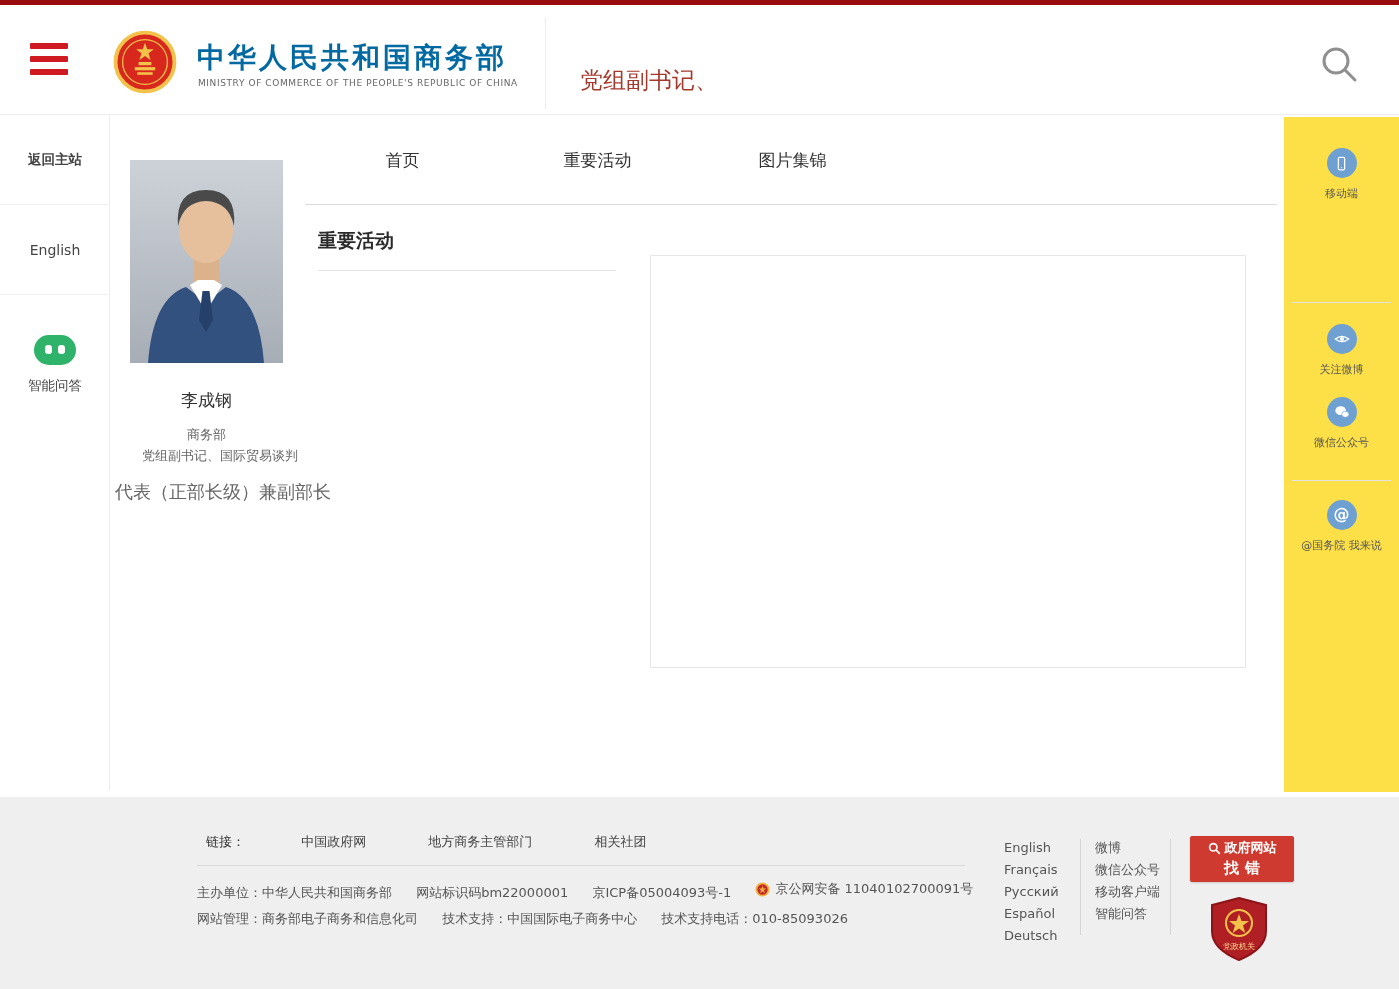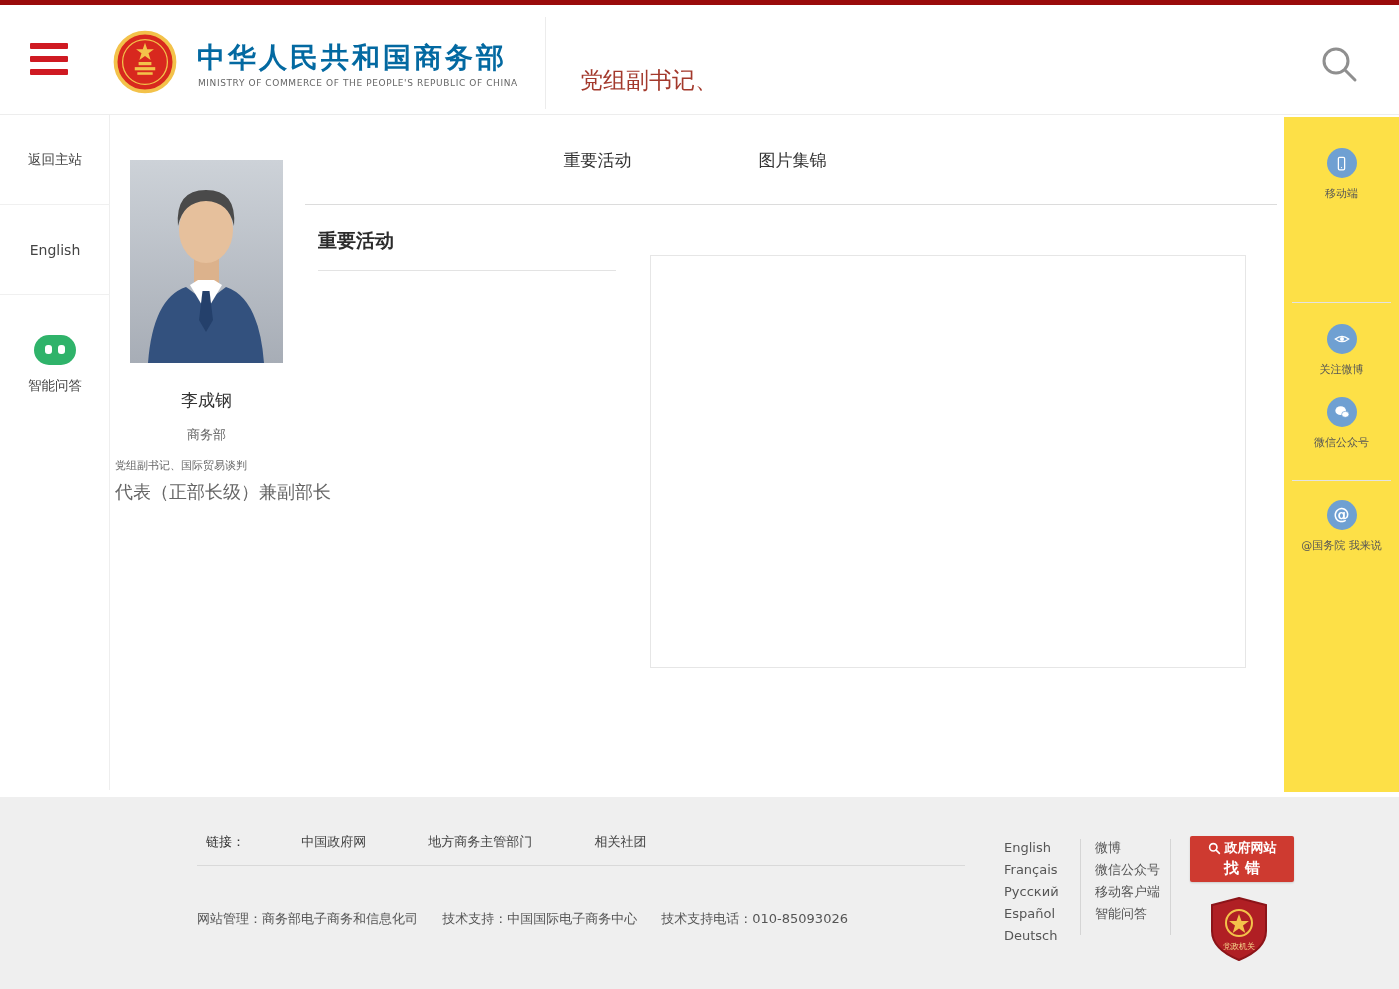--- a/index.html
+++ b/index.html
@@ -16,32 +16,32 @@
   .emblem { position:absolute; left:113px; top:24px; width:64px; height:66px; }
   .site-title { position:absolute; left:197px; top:34px; font-size:28px; font-weight:700; color:#0369a1; letter-spacing:3px; white-space:nowrap; }
   .site-subtitle { position:absolute; left:198px; top:73px; font-size:9px; color:#666; letter-spacing:0.6px; white-space:nowrap; }
   .header-divider { position:absolute; left:545px; top:12px; width:1px; height:92px; background:#ececec; }
   .page-title { position:absolute; left:580px; top:18px; font-size:23px; color:#a3392c; line-height:42px; white-space:nowrap;margin-top:36px; }
   .search-btn { position:absolute; left:1318px; top:38px; width:42px; height:42px; cursor:pointer; }
 
   
   .left-rail { position:absolute; left:0; top:115px; width:110px; height:675px; background:#fff; border-right:1px solid #eee; }
   .left-item { position:absolute; left:0; width:110px; display:flex; flex-direction:column; align-items:center; justify-content:center; cursor:pointer; }
-  .li-1 { top:0; height:90px; border-bottom:1px solid #f0f0f0; font-size:13.5px; color:#444; }
+  .li-1 { top:0; height:90px; border-bottom:1px solid #f0f0f0; font-size:13.5px; color:#444;font-weight:bold; }
   .li-2 { top:90px; height:90px; border-bottom:1px solid #f0f0f0; font-size:14px; color:#444; }
   .li-3 { top:195px; height:110px; font-size:13.5px; color:#444; }
   .qa-icon { width:42px; height:30px; background:#2fb36a; border-radius:15px; position:relative; margin-bottom:12px; }
   .qa-icon::before, .qa-icon::after { content:""; position:absolute; top:10px; width:7px; height:9px; background:#fff; border-radius:3px; }
   .qa-icon::before { left:11px; } .qa-icon::after { right:11px; }
 
   
   .portrait { position:absolute; left:130px; top:160px; width:153px; height:203px; }
   .profile-name { position:absolute; left:130px; top:389px; width:153px; text-align:center; font-size:17px; font-weight:500; color:#333; }
   .profile-dept { position:absolute; left:130px; top:426px; width:153px; text-align:center; font-size:13px; color:#666; }
-  .profile-t1 { position:absolute; left:115px; top:458px; width:183px; text-align:left; font-size:11px; color:#666; white-space:nowrap; }
+  .profile-t1 { position:absolute; left:115px; top:447px; width:183px; text-align:right; font-size:13px; color:#666; white-space:nowrap; }
   .profile-t2 { position:absolute; left:115px; top:480px; width:183px; text-align:center; font-size:18px; color:#666; white-space:nowrap; }
 
   
   .tabbar { position:absolute; left:305px; top:115px; width:972px; height:90px; background:#fff; border-bottom:1px solid #dcdcdc; }
   .tab { position:absolute; top:0; height:90px; width:195px; line-height:90px; text-align:center; font-size:17px; color:#333; cursor:pointer; }
   .tab-0 { left:0; } .tab-1 { left:195px; } .tab-2 { left:390px; }
 
   
   .section-title { position:absolute; left:318px; top:228px; font-size:19px; font-weight:700; color:#2b2b2b; }
   .section-underline { position:absolute; left:318px; top:270px; width:298px; height:1px; background:#e3e3e3; }
@@ -151,20 +151,21 @@
       <path d="M60 125 L76 152 L92 125 L84 120 L68 120 Z" fill="#ffffff"></path>
       <path d="M72.5 131 L79.5 131 L83 160 L76 172 L69 160 Z" fill="#24406b"></path>
     </svg>
   </div>
   <div class="profile-name">李成钢</div>
   <div class="profile-dept">商务部</div>
   <div class="profile-t1">党组副书记、国际贸易谈判</div>
   <div class="profile-t2">代表（正部长级）兼副部长</div>
 
   <div class="tabbar">
+    <div class="tab tab-0">首页</div>
     <div class="tab tab-1">重要活动</div>
     <div class="tab tab-2">图片集锦</div>
   </div>
 
   <div class="section-title">重要活动</div>
   <div class="section-underline"></div>
   <div class="content-box"></div>
 
   <div class="right-rail">
     <div class="rr-item rr-0">
@@ -206,20 +207,33 @@
 
   <div class="footer">
     <div class="f-links">
       <span class="lbl">链接：</span>
       <span class="f-link">中国政府网</span>
       <span class="f-link">地方商务主管部门</span>
       <span class="f-link">相关社团</span>
     </div>
     <div class="f-sep"></div>
 
+    <div class="f-row f-row-1">
+      <span>主办单位：中华人民共和国商务部</span>
+      <span>网站标识码bm22000001</span>
+      <span>京ICP备05004093号-1</span>
+      <span class="police">
+        <svg viewBox="0 0 16 16" width="15" height="15">
+          <circle cx="8" cy="8" r="7.5" fill="#f1b33c"></circle>
+          <circle cx="8" cy="8" r="5.5" fill="#c2272d"></circle>
+          <polygon points="8,4 9,7 12,7 9.6,8.8 10.5,12 8,10 5.5,12 6.4,8.8 4,7 7,7" fill="#f1b33c"></polygon>
+        </svg>
+        <span>京公网安备 11040102700091号</span>
+      </span>
+    </div>
 
     <div class="f-row f-row-2">
       <span>网站管理：商务部电子商务和信息化司</span>
       <span>技术支持：中国国际电子商务中心</span>
       <span>技术支持电话：010-85093026</span>
     </div>
 
 
     <div class="f-col f-lang">
       <div>English</div>

